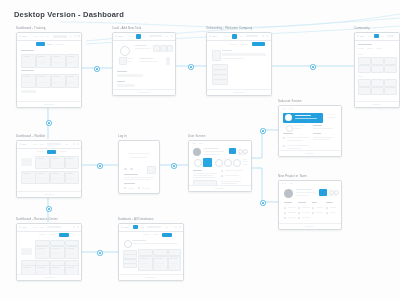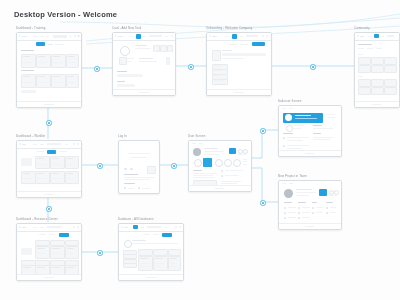--- a/index.html
+++ b/index.html
@@ -109,21 +109,21 @@
   <div class="node" style="left:260.3px;top:128.3px">
       <i></i>
     </div>
   <div class="node" style="left:260.3px;top:200.3px">
       <i></i>
     </div>
   <div class="node" style="left:97.3px;top:250.3px">
       <i></i>
     </div>
 
-  <div class="board-title">Desktop Version - Welcome</div>
+  <div class="board-title">Desktop Version - Dashboard</div>
 
   <div class="card" style="left:16px;top:26px;width:64px;height:79px;">
     <span class="card-label">Dashboard - Training</span>
     <div class="frame" style="height:74px">
       <div class="tbar">
         <div class="circ" style="left:2px;top:2.4px;width:2.4px;height:2.4px"></div>
         <div class="ln" style="left:5.4px;top:3px;width:5px;height:1.4px"></div>
         <div class="ln l" style="left:17px;top:3px;width:4px;height:1.2px"></div>
         <div class="ln l" style="left:23px;top:3px;width:4px;height:1.2px"></div>
         <div class="ln l" style="left:29px;top:3px;width:3px;height:1.2px"></div>

